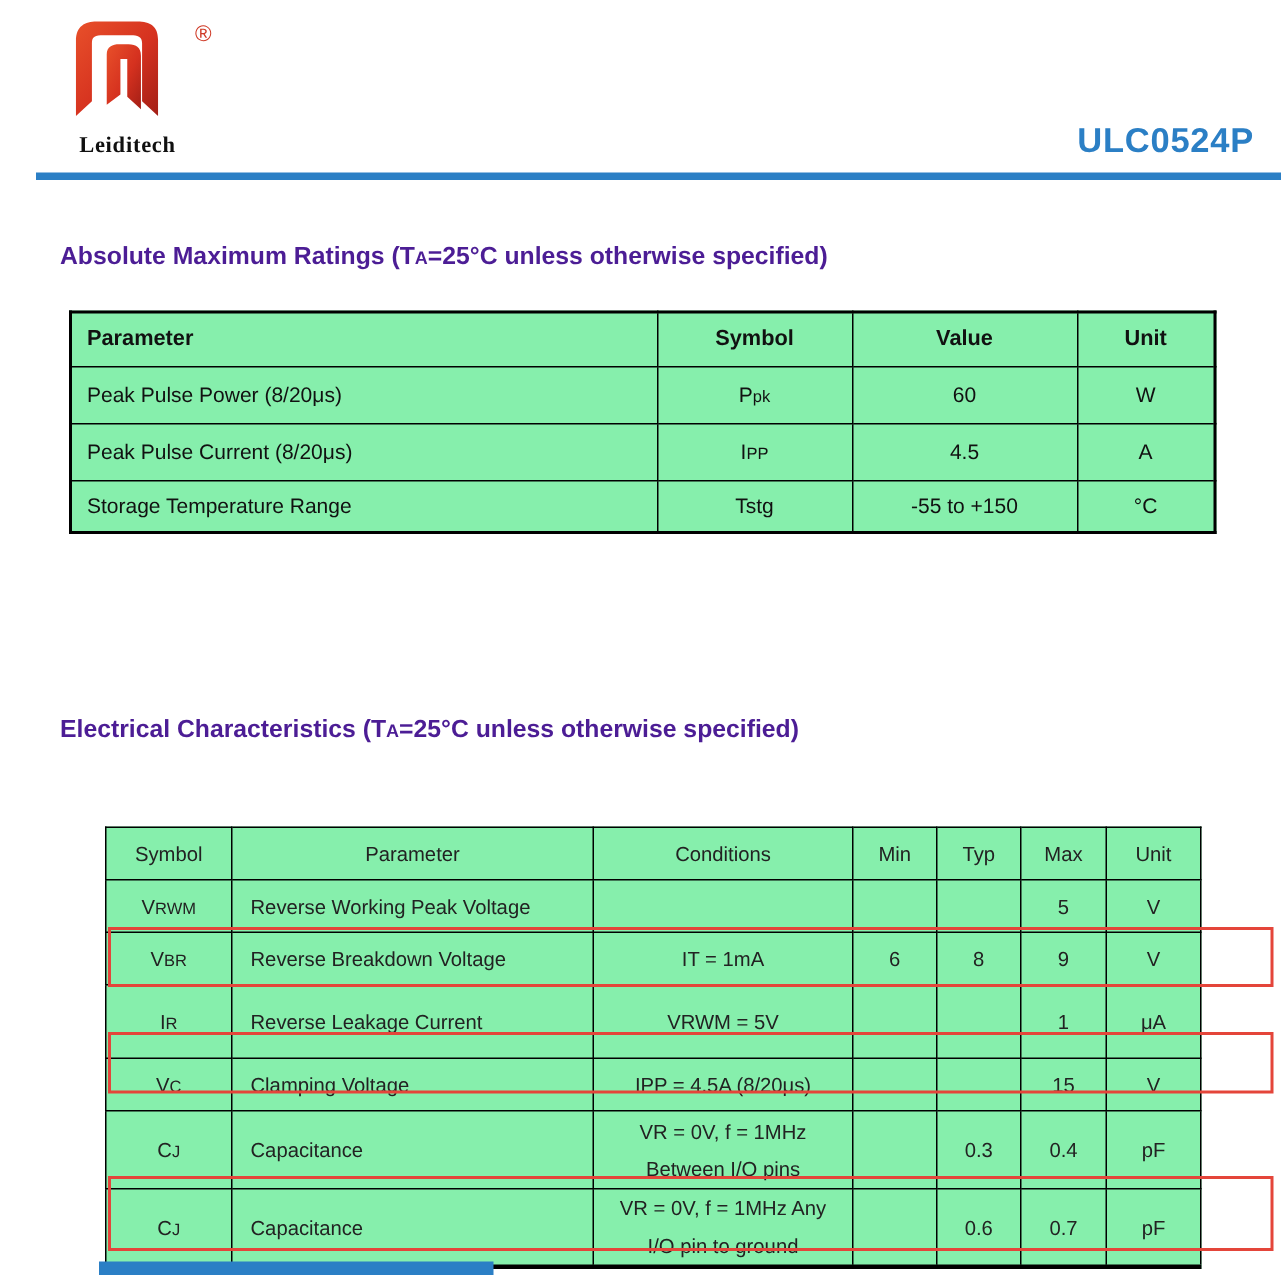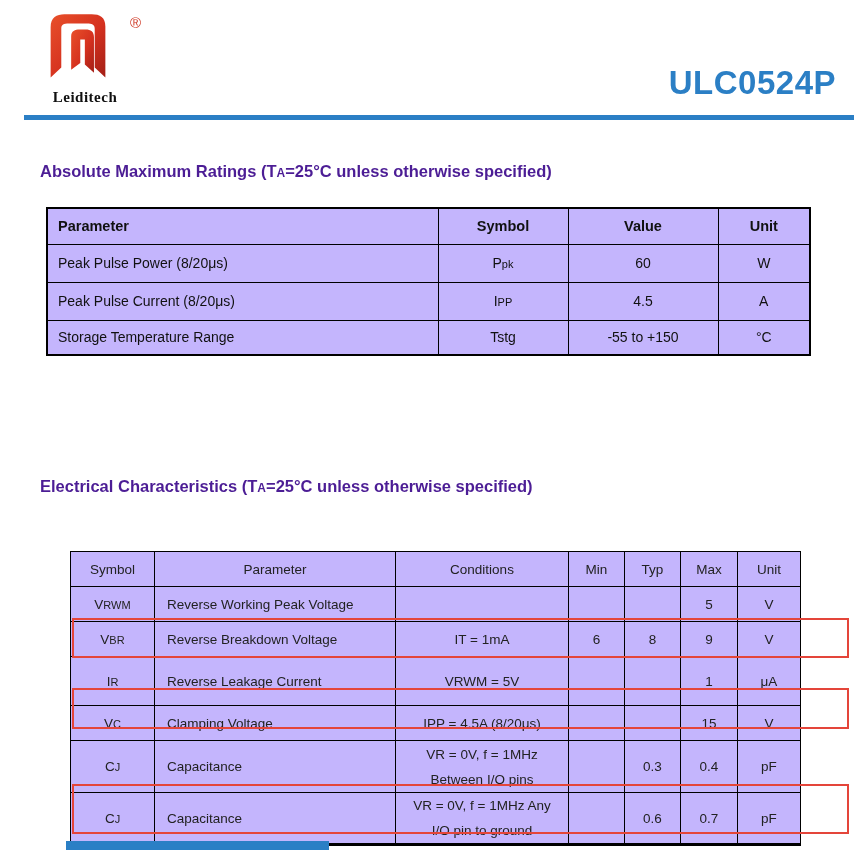--- a/index.html
+++ b/index.html
@@ -10,33 +10,33 @@
 
   
   .logo { position:absolute; left:30px; top:6px; width:130px; }
   .logo-mark { display:block; margin-left:10px; width:76px; height:82px; }
   .reg { position:absolute; left:100px; top:8px; color:#cf3a27; font-size:15px; }
   .logo-text {
     font-family:"Liberation Serif", serif; font-weight:700;
     font-size:15px; color:#101010; letter-spacing:0.5px; margin-top:1px; text-align:center; width:110px;
   }
   .partnum {
-    position:absolute; top:64px; right:20px;
-    font-size:33px; font-weight:700; color:#2b7fc5; letter-spacing:0.5px;
+    position:absolute; top:80px; right:20px;
+    font-size:23px; font-weight:700; color:#2b7fc5; letter-spacing:0.5px;
   }
   .rule { position:absolute; left:24px; right:2px; top:115px; height:5px; background:#2b7fc5; }
 
   
   .sec-title { position:absolute; font-size:16.5px; font-weight:700; color:#4c1d95; white-space:nowrap; }
   #h1 { left:40px; top:162px; }
   #h2 { left:40px; top:477px;text-align:center; }
   .tsub { font-size:12px; }
 
   
-  table { border-collapse:collapse; table-layout:fixed; background:#c4b5fd; }
+  table { border-collapse:collapse; table-layout:fixed; background:#86efac; }
   td, th { border:1px solid #000; padding:0; font-weight:normal; vertical-align:middle; }
   .center { text-align:center; }
   .t1 { position:absolute; left:46px; top:207px; width:763px; font-size:14px; border:2px solid #000; }
   .t1 th { font-weight:700; font-size:14.5px; }
   .t1 .left { text-align:left; padding-left:10px; }
   .t2 { position:absolute; left:70px; top:551px; width:730px; font-size:13.5px; color:#222;
         border:1px solid #000; border-bottom:3px solid #000; }
   .t2 .left { text-align:left; padding-left:12px; }
   .sym-sub { font-size:11px; }
   .two-line div { line-height:25px; }

